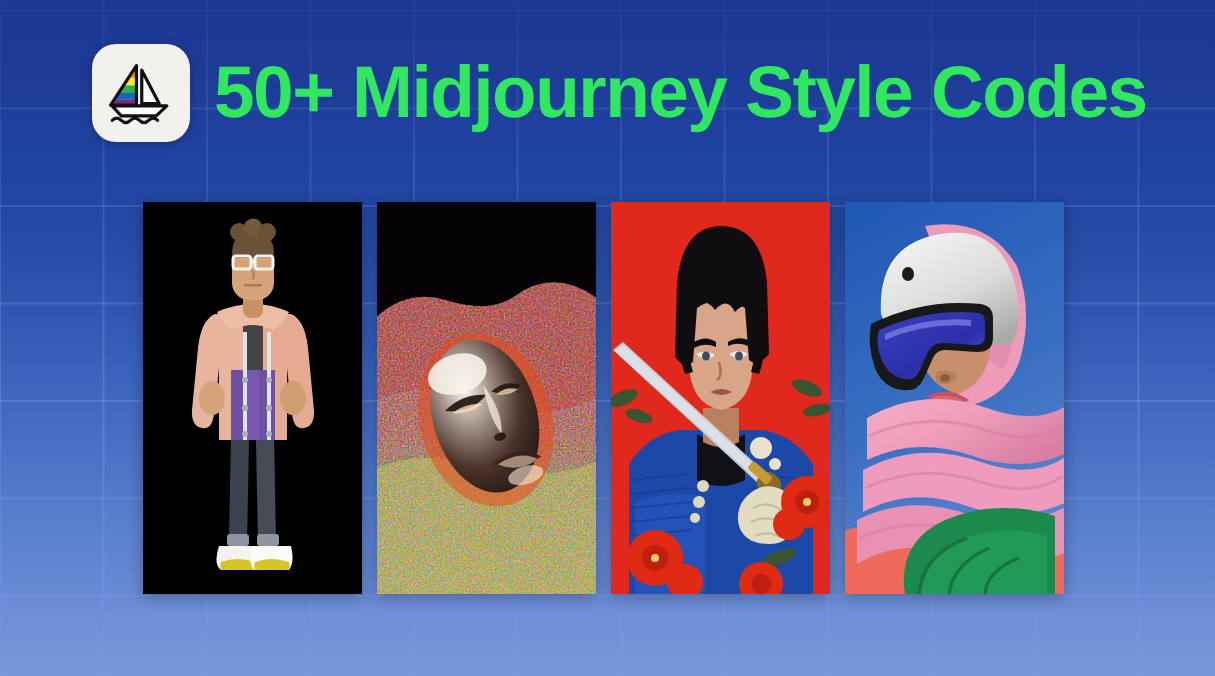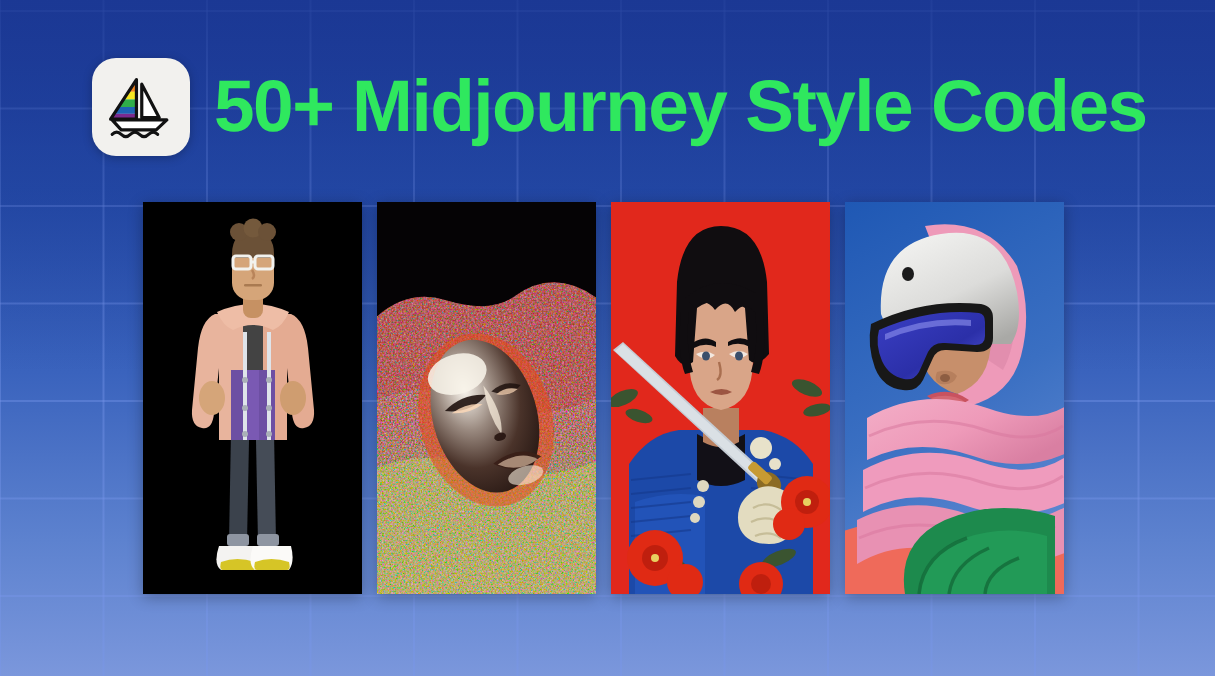--- a/index.html
+++ b/index.html
@@ -34,21 +34,21 @@
     position: absolute;
     inset: 0;
     background: linear-gradient(to bottom, rgba(27,56,148,0.85) 0%, rgba(30,62,155,0.45) 22%, rgba(0,0,0,0) 55%);
     pointer-events: none;
   }
 
   
   #header {
     position: absolute;
     left: 92px;
-    top: 58px;
+    top: 44px;
     display: flex;
     align-items: center;
     gap: 24px;
     z-index: 5;
   }
 
   #logo-tile {
     width: 98px;
     height: 98px;
     border-radius: 24px;

